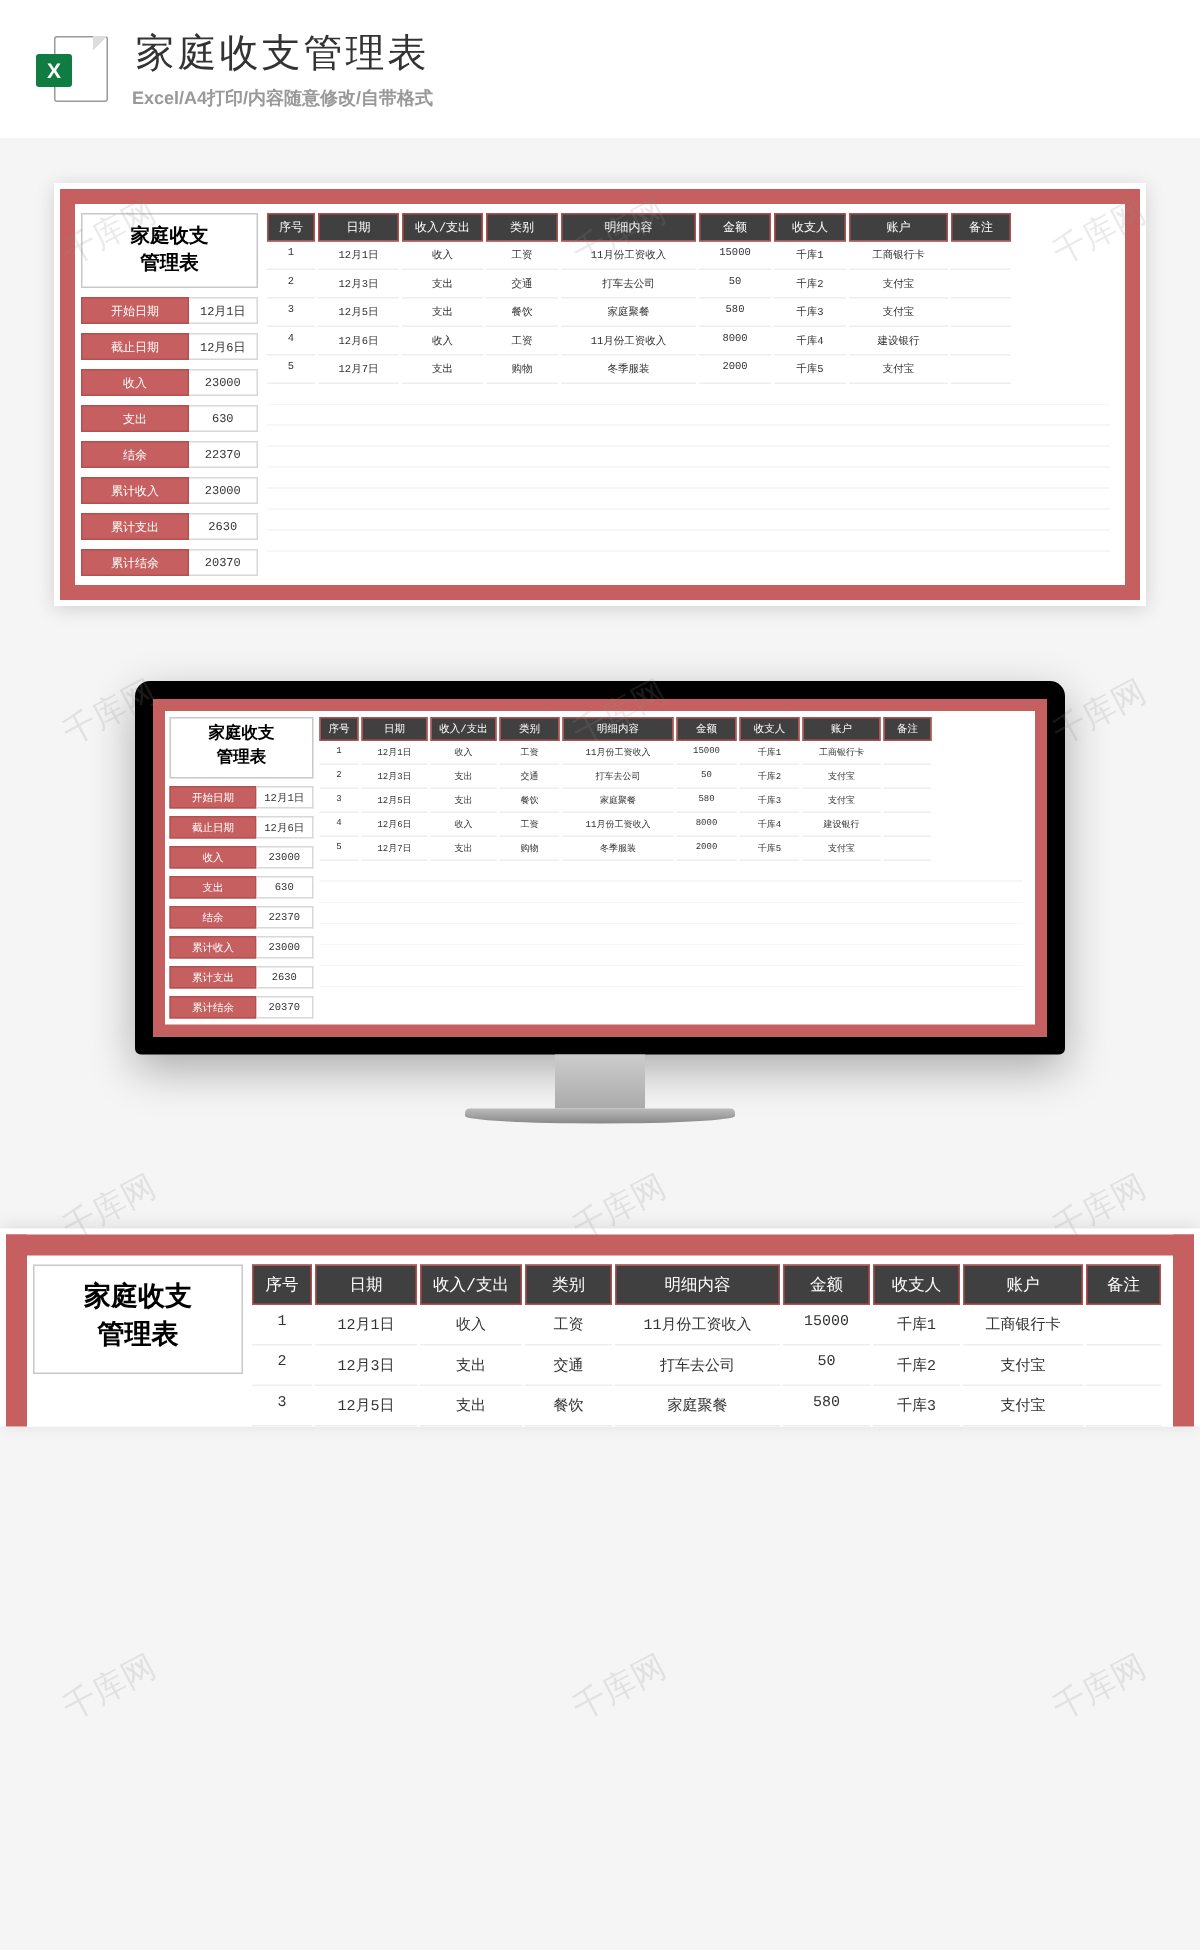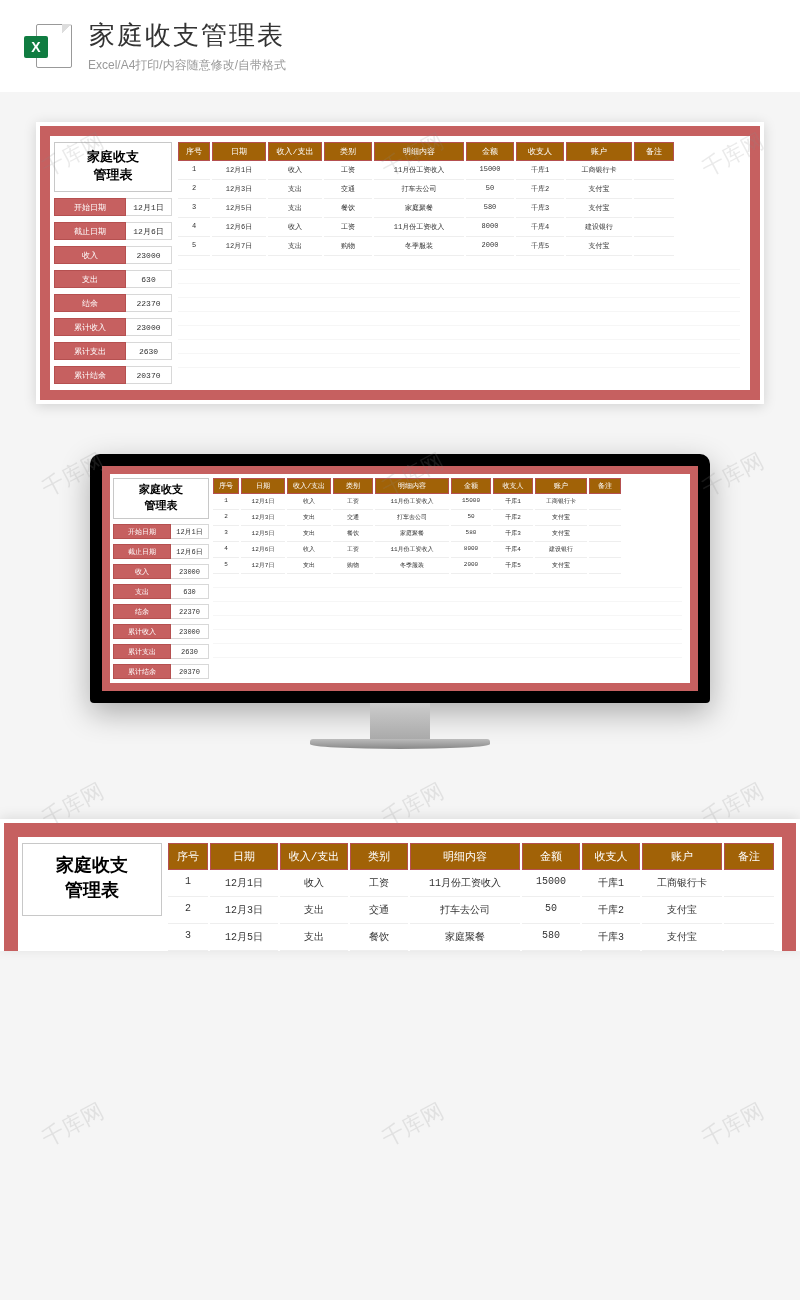--- a/index.html
+++ b/index.html
@@ -46,20 +46,21 @@
     font-size: 26px;
     font-weight: 300;
     color: #333;
     letter-spacing: 2px;
     text-align: center;
   }
   .header-text .sub {
     font-size: 12px;
     color: #999;
     margin-top: 4px;
+    font-weight: bold;
   }
   
   
   .preview-area {
     padding: 30px 36px 10px;
   }
   .sheet-card {
     background: #fff;
     box-shadow: 0 2px 12px rgba(0,0,0,0.15);
     padding: 4px;
@@ -110,21 +111,21 @@
   }
   
   
   .main-table { flex: 1; }
   .thead {
     display: grid;
     grid-template-columns: 32px 54px 54px 48px 90px 48px 48px 66px 40px;
     gap: 2px;
   }
   .th {
-    background: #a16207;
+    background: #404040;
     color: #fff;
     font-size: 8px;
     text-align: center;
     padding: 3px 0;
     border: 1px solid #b55050;
   }
   .tbody .tr {
     display: grid;
     grid-template-columns: 32px 54px 54px 48px 90px 48px 48px 66px 40px;
     gap: 2px;

